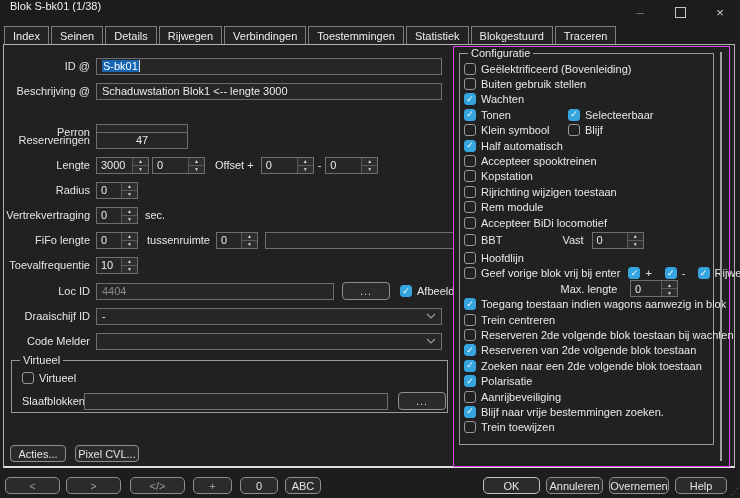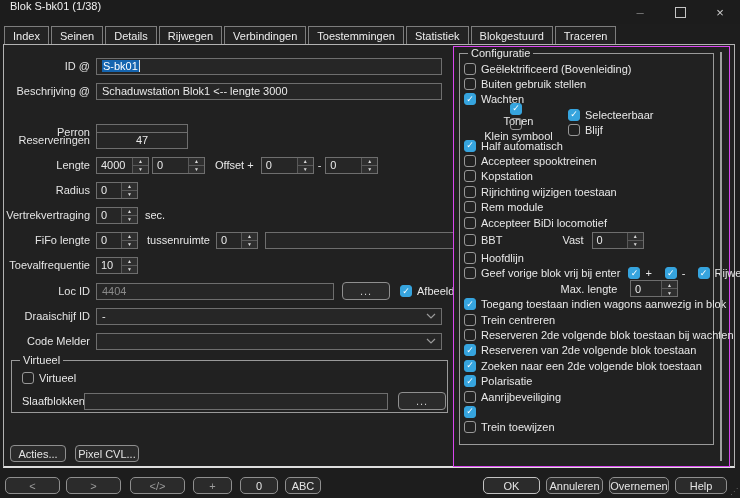--- a/index.html
+++ b/index.html
@@ -45,21 +45,21 @@
   .mini{width:48px;height:18px;color:#cfcfcf;letter-spacing:1px;}
   
   fieldset{border:1px solid #9a9a9a;margin:0;padding:0;position:absolute;box-sizing:border-box;background:transparent;}
   legend{margin-left:8px;padding:0 3px;font-size:11px;color:#e8e8e8;}
   
   .rpanel{position:absolute;left:449px;top:1px;width:277px;height:421px;border:1px solid #d946ef;box-sizing:border-box;background:#212121;}
   .cfg{left:5px;top:0px;width:255px;height:398px;}
   .cfgbody{position:absolute;left:4px;top:2px;right:3px;display:flex;flex-direction:column;}
   .crow{display:flex;align-items:center;height:15.4px;}
   .crow.tall{height:20px;}
-  .col1{width:104px;display:flex;align-items:center;flex-shrink:0;flex-direction:column;}
+  .col1{width:104px;display:flex;align-items:center;flex-shrink:0;}
   .sbtrack{position:absolute;top:5px;bottom:5px;right:6px;width:5px;}
   .sbthumb{width:2px;height:100%;margin:0 auto;background:#9f9f9f;}
   
   .virt{left:7px;top:309px;width:437px;height:59px;}
   
   .bbar{position:absolute;left:0;top:468px;width:740px;height:30px;}
   .bbtn{position:absolute;top:9px;height:17px;border-radius:5px;}
   .dim{color:#9c9c9c;}
   .grip{position:absolute;right:2px;bottom:2px;color:#6a6a6a;font-size:8px;}
 </style>
@@ -122,21 +122,21 @@
     <div class="row" style="top:86px">
       <span class="lbl">Reserveringen</span>
       <div class="field center" style="width:92px">
           <span>47</span>
         </div>
     </div>
 
     <div class="row" style="top:111px">
       <span class="lbl">Lengte</span>
       <div class="spin" style="width:53px">
-        <span class="v">4000</span>
+        <span class="v">3000</span>
         <span class="ud">
             <span class="u"></span>
             <span class="d"></span>
           </span>
       </div>
       <div class="spin" style="width:53px;margin-left:3px">
         <span class="v">0</span>
         <span class="ud">
             <span class="u"></span>
             <span class="d"></span>
@@ -380,20 +380,21 @@
           <div class="crow">
             <span class="cb checked"></span>
               <span class="cl">Polarisatie</span>
           </div>
           <div class="crow">
             <span class="cb"></span>
               <span class="cl">Aanrijbeveiliging</span>
           </div>
           <div class="crow">
             <span class="cb checked"></span>
+              <span class="cl">Blijf naar vrije bestemmingen zoeken.</span>
           </div>
           <div class="crow">
             <span class="cb"></span>
               <span class="cl">Trein toewijzen</span>
           </div>
 
         </div>
       </fieldset>
       <div class="sbtrack">
           <div class="sbthumb"></div>

